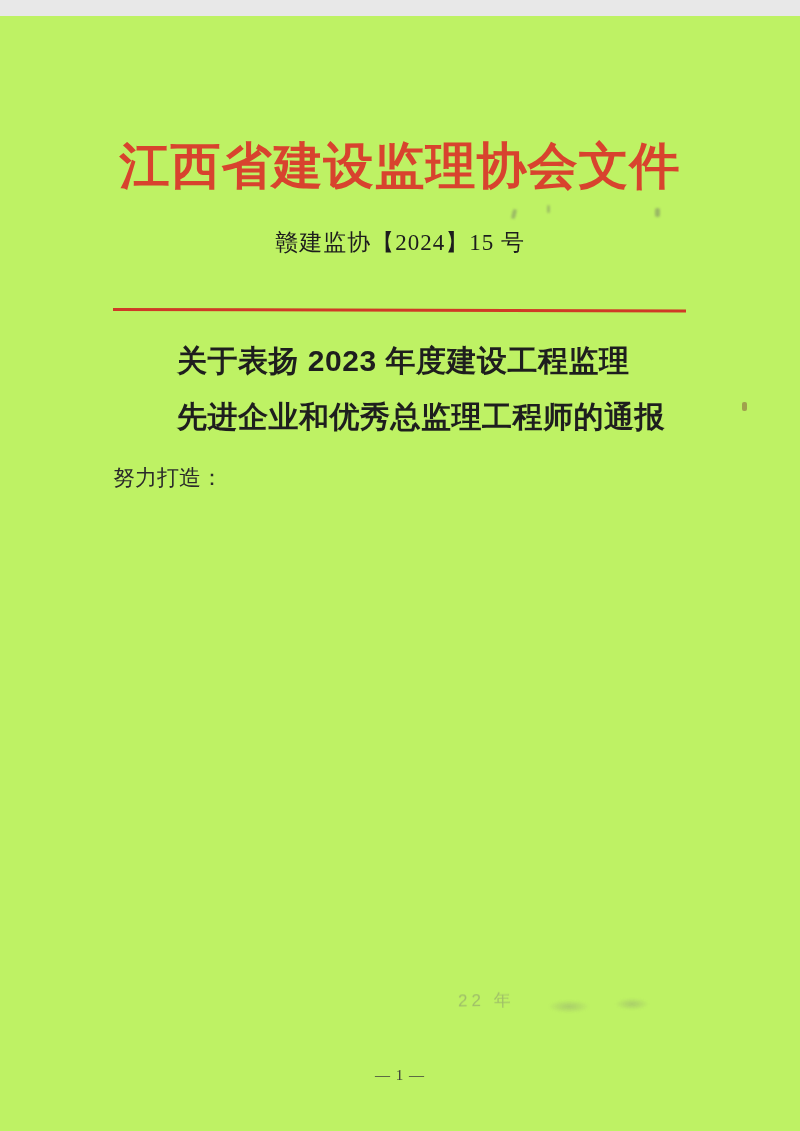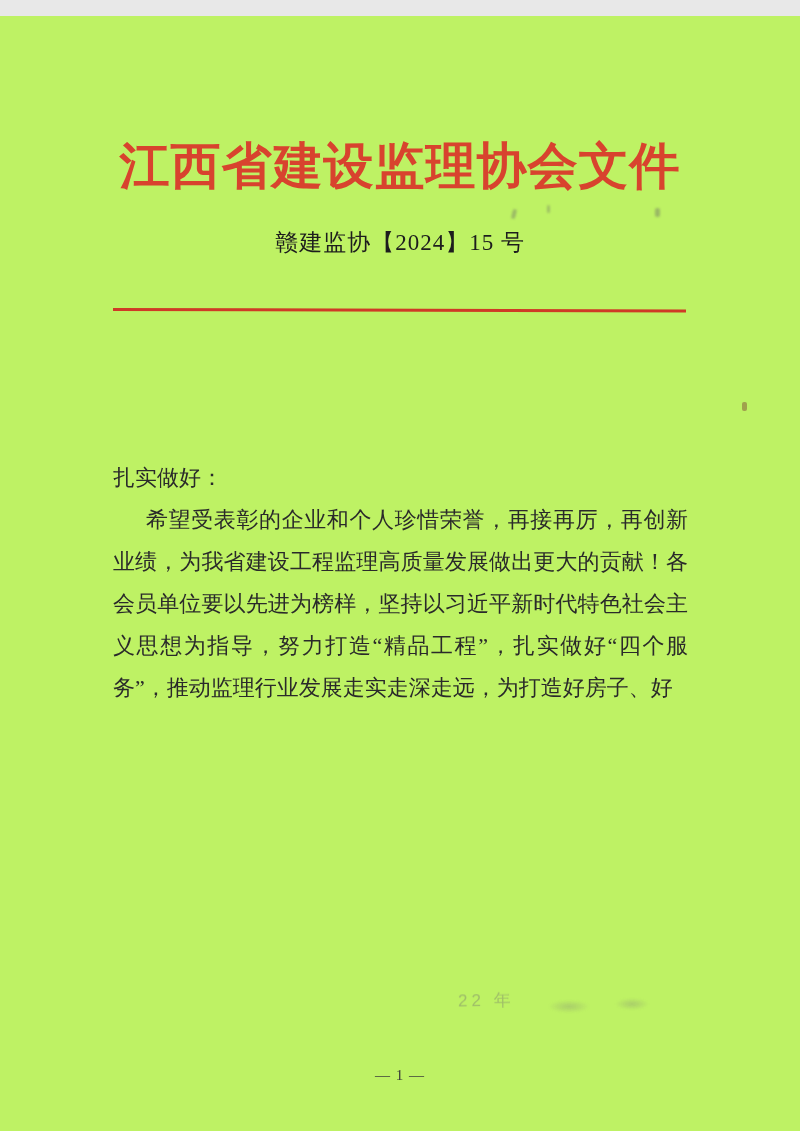--- a/index.html
+++ b/index.html
@@ -86,24 +86,27 @@
 <body>
 
 <div class="page">
 
   <div class="org-title" style="color: rgb(216, 67, 46);">江西省建设监理协会文件</div>
 
   <div class="doc-number">赣建监协【2024】15 号</div>
 
   <div class="divider" style="background: rgb(207, 58, 38);"></div>
 
+  <div class="doc-title">
+    <div>关于表扬 2023 年度建设工程监理</div>
+    <div>先进企业和优秀总监理工程师的通报</div>
+  </div>
 
   <div class="doc-body" style="color: rgb(42, 42, 42);">
-    <p class="salutation">扎实做好：</p>
-    <p class="para">希望受表彰的企业和个人珍惜荣誉，再接再厉，再创新业绩，为我省建设工程监理高质量发展做出更大的贡献！各会员单位要以先进为榜样，坚持以习近平新时代特色社会主义思想为指导，努力打造“精品工程”，扎实做好“四个服务”，推动监理行业发展走实走深走远，为打造好房子、好</p>
+    <p class="salutation">努力打造：</p>
   </div>
 
   <div class="bleed-text">22 年</div>
   <div class="smudge smudge-a"></div>
   <div class="smudge smudge-b"></div>
   <div class="speck speck-a"></div>
   <div class="speck speck-b"></div>
   <div class="speck speck-c"></div>
   <div class="speck speck-d"></div>
 

